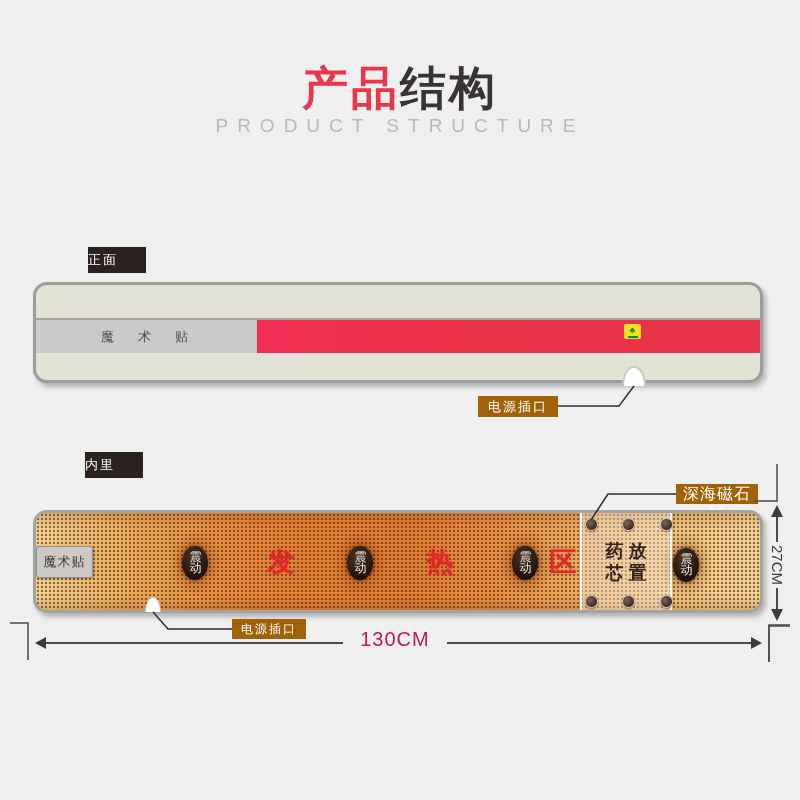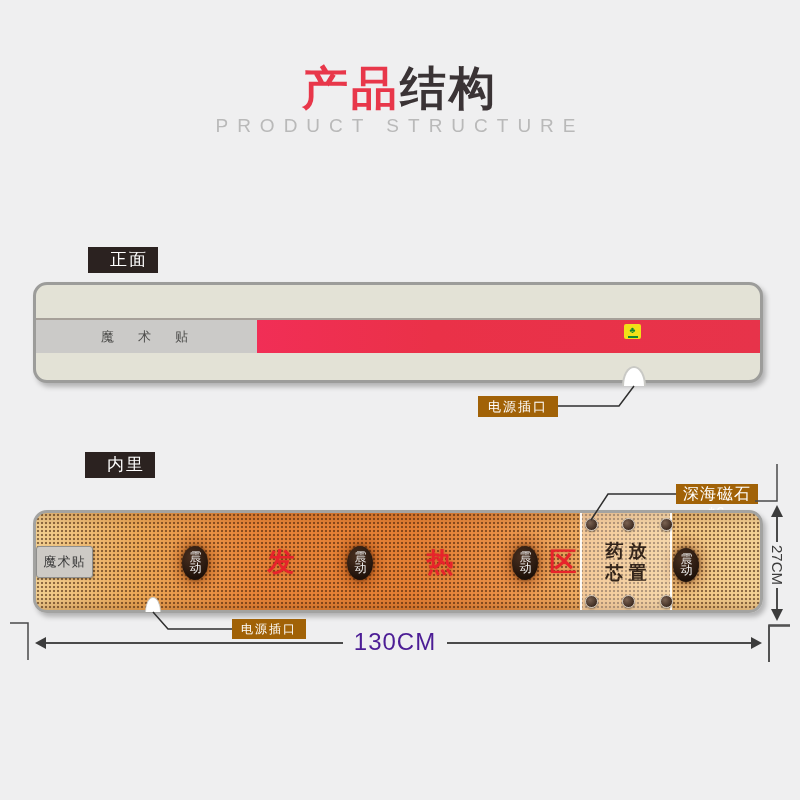--- a/index.html
+++ b/index.html
@@ -21,21 +21,21 @@
   .title .dark{color:#3a3335;text-align:center;}
   .subtitle{
     position:absolute;top:115px;left:0;width:800px;
     text-align:center;font-size:19px;color:#b9b9b9;letter-spacing:9px;
   }
 
   
   .section-tag{
     position:absolute;width:58px;height:26px;
     background:#2b2220;color:#fff;
-    font-size:17px;line-height:26px;text-align:center;letter-spacing:2px;padding-left:12px;
+    font-size:13px;line-height:26px;text-align:left;letter-spacing:2px;
   }
   .tag-front{left:88px;top:247px;}
   .tag-inner{left:85px;top:452px;}
 
   
   .callout{
     position:absolute;background:#a16207;color:#fff;
     text-align:center;letter-spacing:2px;
   }
   .callout.front-power{left:478px;top:396px;width:80px;height:21px;font-size:13px;line-height:21px;}
@@ -136,21 +136,21 @@
   .magnet{
     position:absolute;width:11px;height:11px;border-radius:50%;
     background:radial-gradient(circle at 35% 35%, #7a6252, #3c2a20 75%);
     border:1.5px solid #c8c1b9;box-sizing:content-box;
     box-shadow:0 1px 2px rgba(0,0,0,0.4);
   }
 
   
   .dim-label-w{
     position:absolute;left:345px;top:628px;width:100px;height:28px;
-    text-align:center;font-size:24px;color:#4c1d95;letter-spacing:1px;
+    text-align:center;font-size:20px;color:#be185d;letter-spacing:1px;
   }
   .dim-label-h{
     position:absolute;left:755px;top:557px;width:44px;height:16px;
     line-height:16px;text-align:center;font-size:15px;color:#3c3c3c;
     transform:rotate(90deg);
   }
 
   svg.annot{position:absolute;left:0;top:0;pointer-events:none;}
 </style>
 </head>

